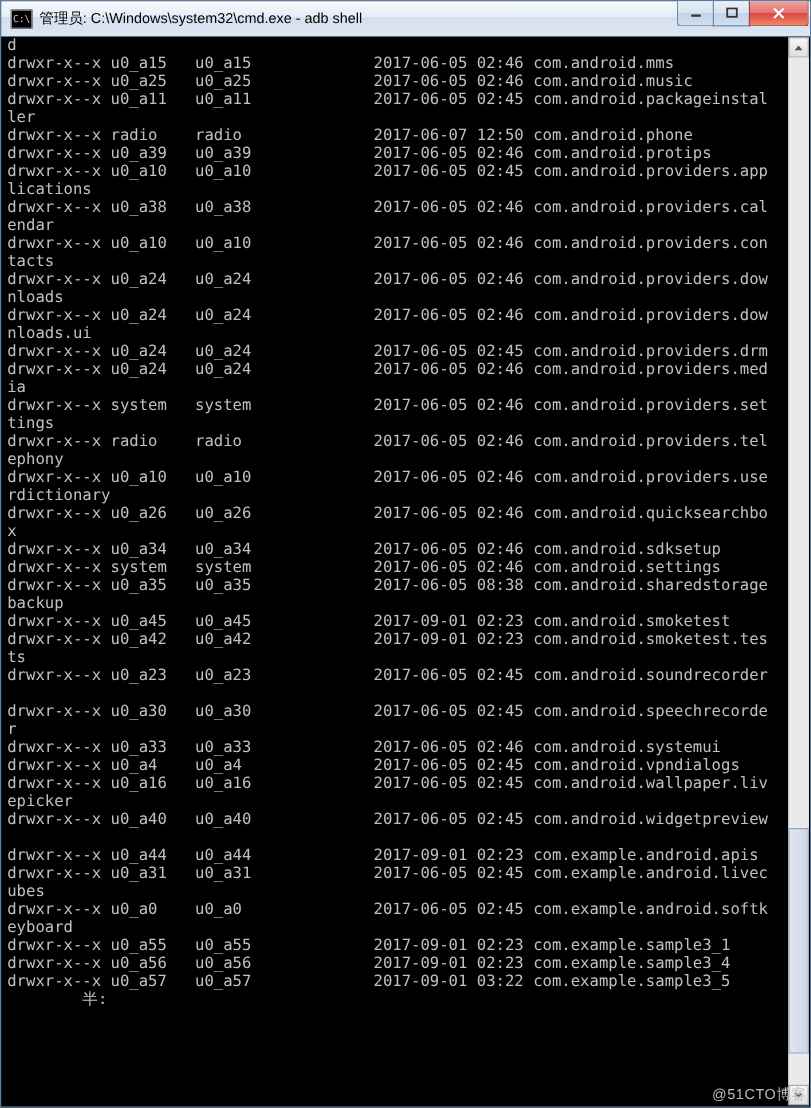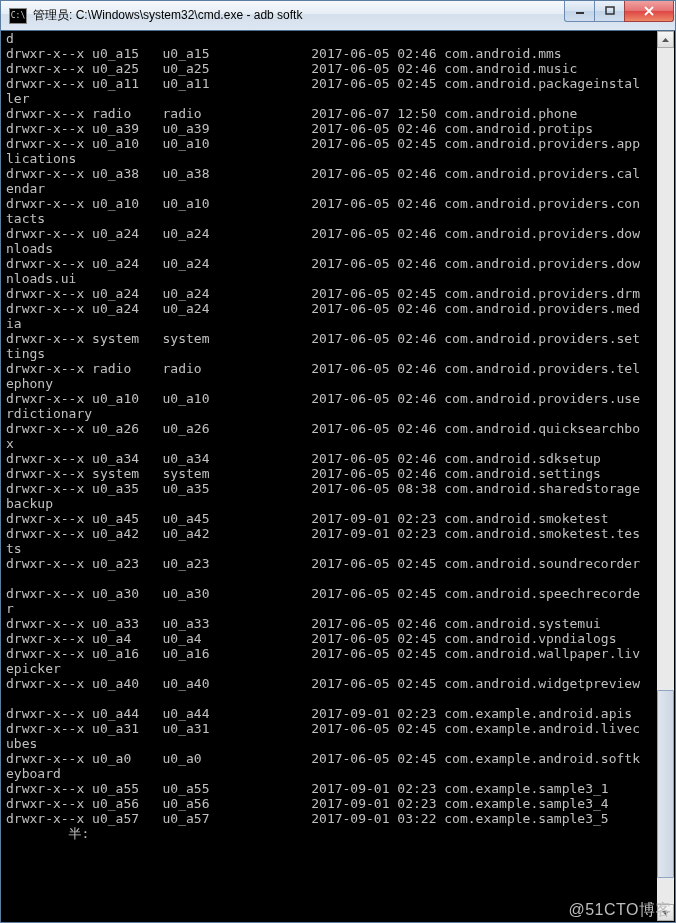--- a/index.html
+++ b/index.html
@@ -13,31 +13,31 @@
   .win-btn.close{width:48px;background:linear-gradient(to bottom,#f0a0a0 0%,#e57373 49%,#d44 50%,#e86 100%);border-bottom-right-radius:3px;border-color:#a04040}
   .win-btn.close svg{stroke:#fff}
   .win-btn svg{display:block}
   .term-area{position:absolute;top:30px;left:1px;right:1px;bottom:1px;background:#000;overflow:hidden}
   .term{font-family:"NSimSun","SimSun","Consolas",monospace;font-size:13px;line-height:15px;color:#c0c0c0;white-space:pre;padding:0 0 0 4px;letter-spacing:0}
   .scrollbar{position:absolute;top:30px;right:1px;bottom:1px;width:17px;background:#f0f0f0}
   .sb-btn{height:17px;background:linear-gradient(to bottom,#f6f6f6,#dedede);border:1px solid #aaa;box-sizing:border-box;display:flex;align-items:center;justify-content:center;font-size:8px;color:#555}
   .sb-track{position:absolute;top:17px;bottom:17px;left:0;right:0;background:#eaeaea}
   .sb-thumb{position:absolute;left:0;right:0;top:75%;height:22%;background:linear-gradient(to right,#e0e6ee,#ccd6e4);border:1px solid #8fa5c1;box-sizing:border-box;border-radius:1px}
   .sb-bottom{position:absolute;bottom:0;left:0;right:0}
-  .watermark{position:absolute;right:4px;bottom:2px;font-size:16px;color:#bdbdbd;font-family:"Microsoft YaHei",sans-serif;letter-spacing:0.5px}
+  .watermark{position:absolute;right:4px;bottom:2px;font-size:12px;color:#bdbdbd;font-family:"Microsoft YaHei",sans-serif;letter-spacing:0.5px}
 </style>
 </head>
 <body>
 
 <div class="window">
   <div class="titlebar">
     <div class="title-icon">
         <span>C:\</span>
       </div>
-    <div class="title-text">管理员: C:\Windows\system32\cmd.exe - adb  softk</div>
+    <div class="title-text">管理员: C:\Windows\system32\cmd.exe - adb  shell</div>
     <div class="win-controls">
       <div class="win-btn">
         <svg width="10" height="10">
             <line x1="1" y1="7" x2="9" y2="7" stroke="#333" stroke-width="2"></line>
           </svg>
       </div>
       <div class="win-btn">
         <svg width="10" height="10">
             <rect x="1" y="1" width="8" height="7" fill="none" stroke="#333" stroke-width="1.5"></rect>
           </svg>

